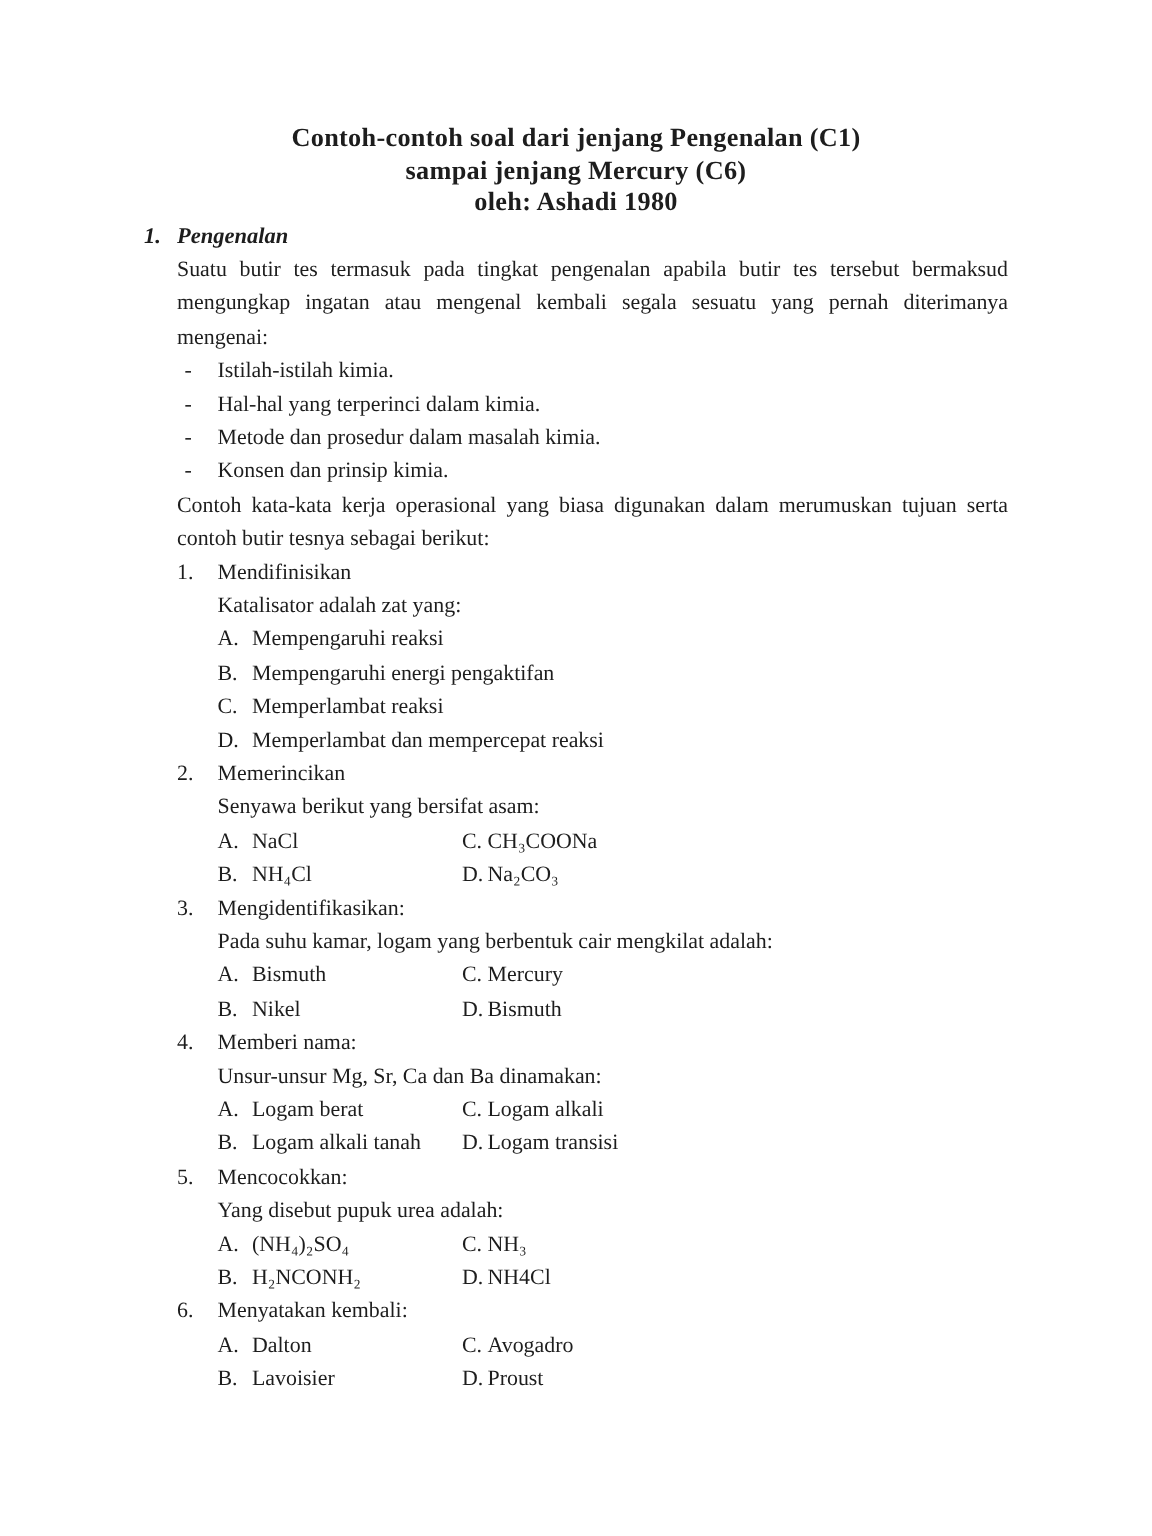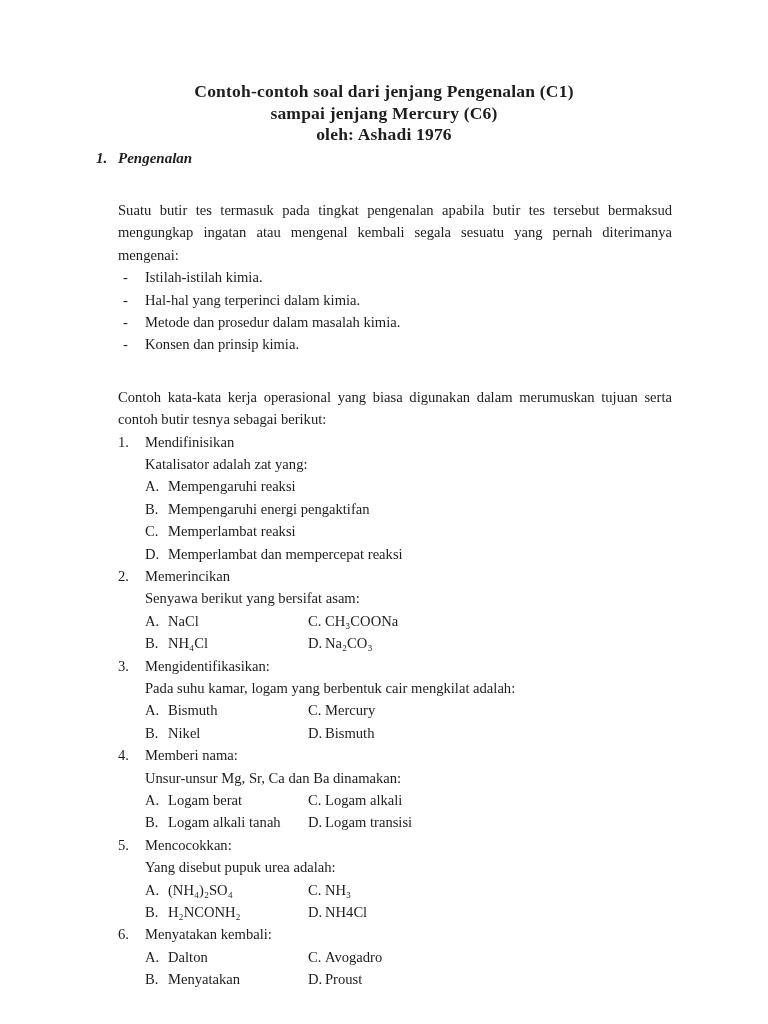--- a/index.html
+++ b/index.html
@@ -30,21 +30,21 @@
     margin-top:1px;
     font-style:italic;
   }
   .section-head .sec-num { display:inline-block; width:22px; }
   .content {
     margin-left:118px;
     width:554px;
     font-size:14.6px;
     line-height:22.4px;
   }
-  p.justified { text-align:justify; text-justify:inter-word;margin-top:30px; }
+  p.justified { text-align:justify; text-justify:inter-word; }
   
   .bullet-row { display:flex; }
   .bullet-row .dash { width:27px; padding-left:5px; }
   .bullet-row .btext { flex:1;font-family:Liberation Serif, serif; }
   
   .item-head { display:flex; }
   .item-head .inum { width:27px; }
   .item-body { padding-left:27px; }
   
   .opt { display:flex; height:22.4px; }
@@ -58,21 +58,21 @@
   .opts-twocol .opt.c2 .letter { width:17px; }
 </style>
 </head>
 <body>
 
 <div class="page">
 
   <div class="title-block">
     <div>Contoh-contoh soal dari jenjang Pengenalan (C1)</div>
     <div>sampai jenjang Mercury (C6)</div>
-    <div>oleh: Ashadi 1976</div>
+    <div>oleh: Ashadi 1980</div>
   </div>
 
   <div class="section-head">
     <span class="sec-num">1.</span><span>Pengenalan</span>
   </div>
 
   <div class="content">
 
     <p class="justified">Suatu butir tes termasuk pada tingkat pengenalan apabila butir tes tersebut bermaksud mengungkap ingatan atau mengenal kembali segala sesuatu yang pernah diterimanya mengenai:</p>
 
@@ -239,21 +239,21 @@
         <span>Menyatakan kembali:</span>
       </div>
       <div class="item-body">
         <div class="opts-twocol">
           <div class="opt c1">
             <span class="letter">A.</span>
             <span>Dalton</span>
           </div>
           <div class="opt c1">
             <span class="letter">B.</span>
-            <span>Menyatakan</span>
+            <span>Lavoisier</span>
           </div>
           <div class="opt c2">
             <span class="letter">C.</span>
             <span>Avogadro</span>
           </div>
           <div class="opt c2">
             <span class="letter">D.</span>
             <span>Proust</span>
           </div>
         </div>

